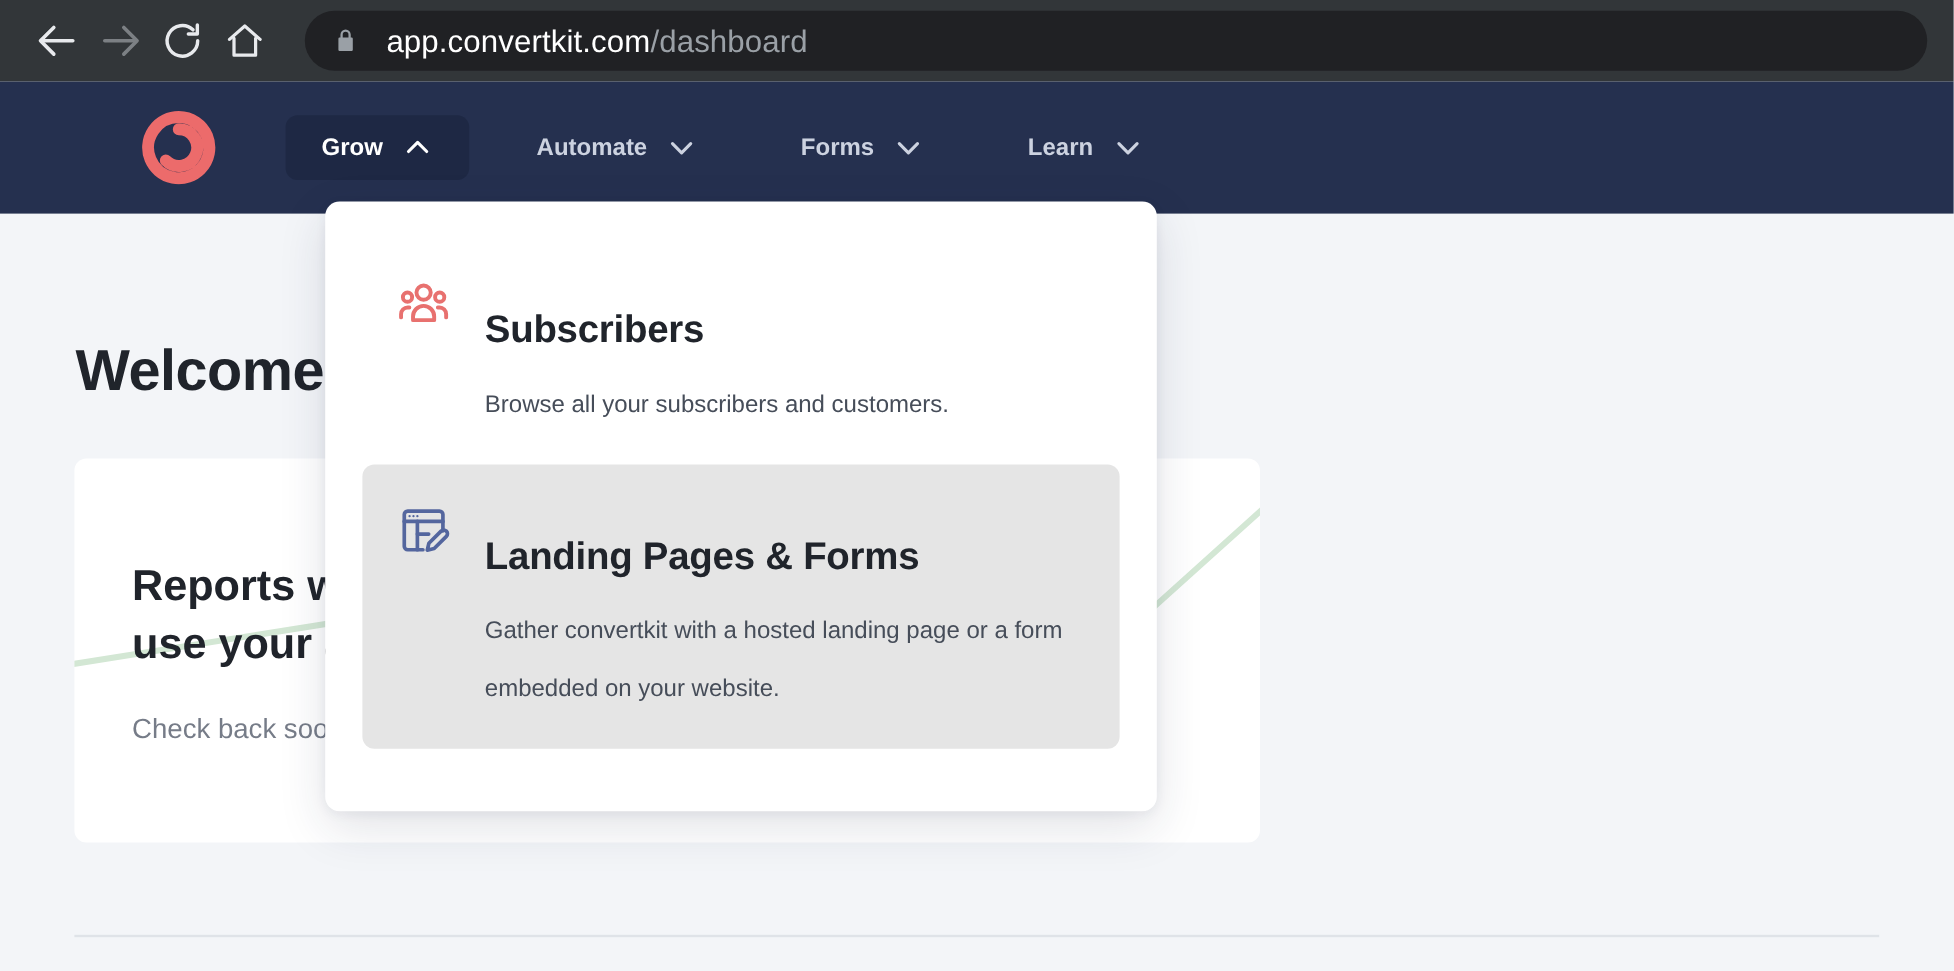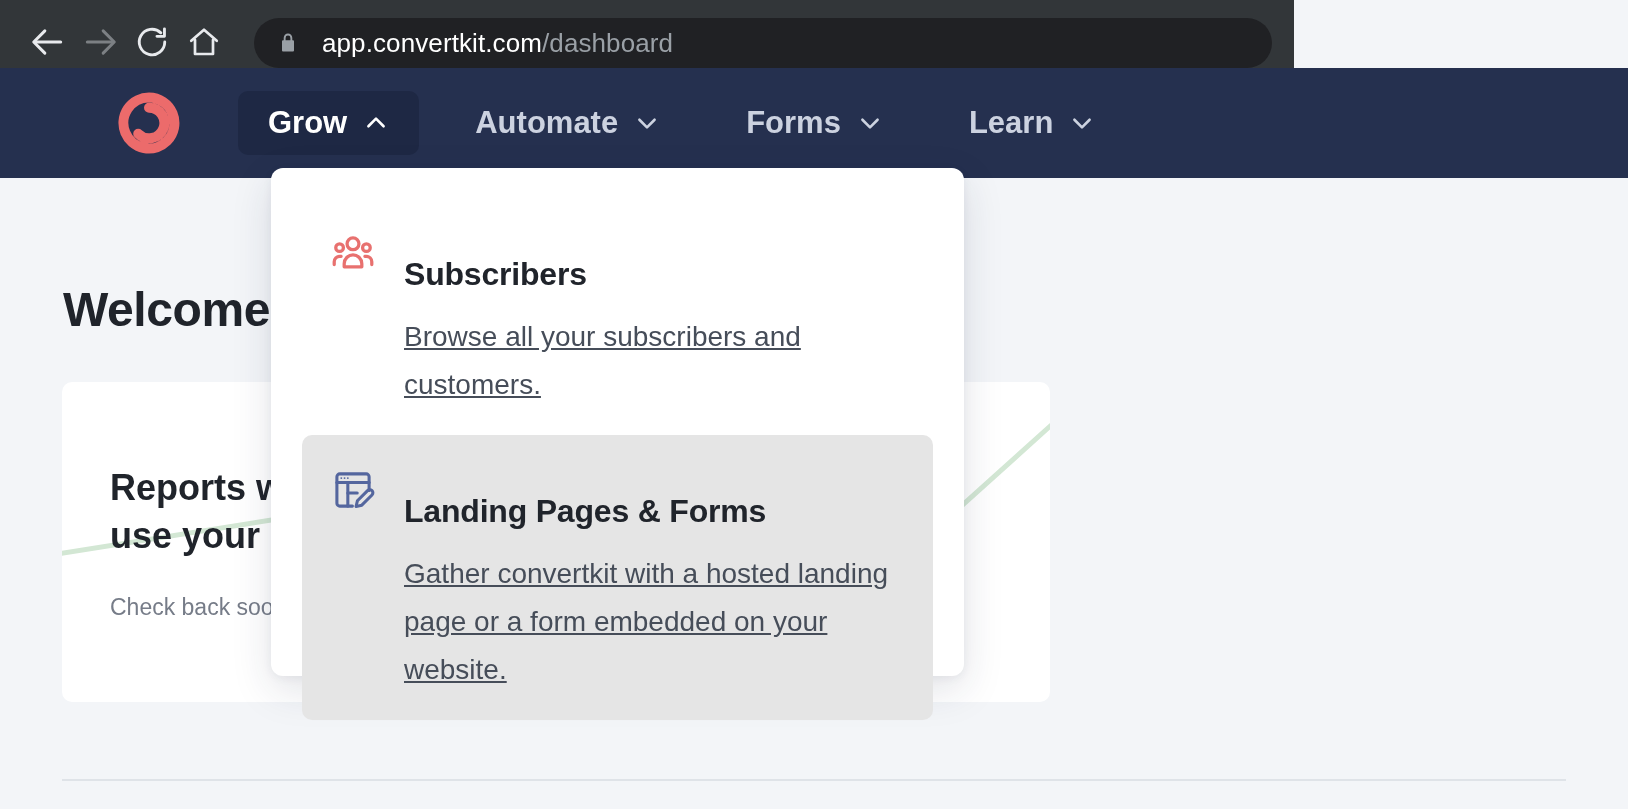--- a/index.html
+++ b/index.html
@@ -9,25 +9,25 @@
     height: 809px;
     overflow: hidden;
     font-family: "Liberation Sans", sans-serif;
     background: #f3f5f8;
   }
 
   
   .browser-bar {
     position: absolute;
     top: 0; left: 0;
-    width: 1294px;
+    width: 1628px;
     height: 68px;
     background: #323639;
     display: flex;
-    align-items: flex-end;
+    align-items: center;
     padding-left: 22px;
   }
   .nav-btn {
     width: 52px;
     height: 52px;
     display: flex;
     align-items: center;
     justify-content: center;
     flex: 0 0 auto;
   }
@@ -77,21 +77,21 @@
     align-items: center;
     margin-left: 58px;
   }
   .nav-item {
     display: flex;
     align-items: center;
     gap: 16px;
     padding: 14px 30px;
     border-radius: 10px;
     color: #ccd2e0;
-    font-size: 31px;
+    font-size: 20px;
     font-weight: 600;
     white-space: nowrap;
     margin-right: 26px;
   }
   .nav-item.active {
     background: #1e2844;
     color: #ffffff;
   }
   .chev { display: flex; align-items: center; }
 
@@ -200,24 +200,23 @@
   .dd-icon svg { display: block; }
   .dd-text { flex: 1 1 auto; margin-top: 32px; }
   .dd-title {
     font-size: 32px;
     font-weight: 700;
     color: #20242b;
     letter-spacing: -0.2px;
     margin-bottom: 20px;
   }
   .dd-desc {
-    font-size: 28px;
+    font-size: 20px;
     line-height: 48px;
     color: #464d59;
-    text-decoration: underline;
   }
 </style>
 </head>
 <body>
 
 <div class="browser-bar">
 
   <div class="nav-btn">
     <span>
       <svg width="38" height="38" viewBox="0 0 24 24" fill="none" stroke="#e8eaed" stroke-width="1.9" stroke-linecap="round" stroke-linejoin="round">

